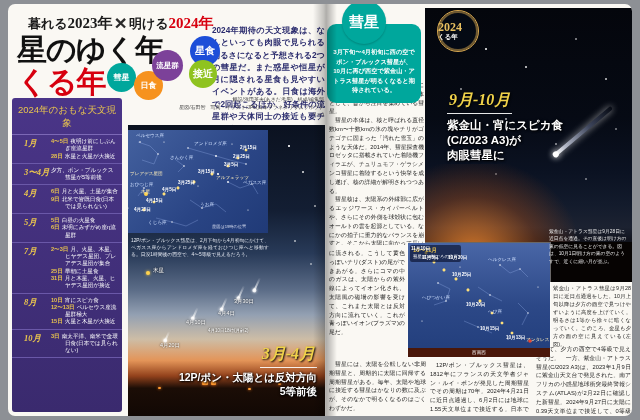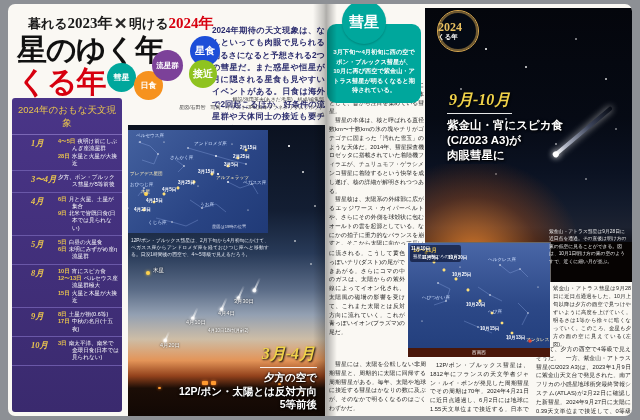--- a/index.html
+++ b/index.html
@@ -17,21 +17,21 @@
   .ky.red{color:#d7000f;}
   .title1{position:absolute;left:9px;top:26px;font-size:30px;font-weight:900;color:#111;letter-spacing:-1px;}
   .title2{position:absolute;left:9px;top:58px;font-size:30px;font-weight:900;color:#d7000f;letter-spacing:-1px;}
   .badge{position:absolute;border-radius:50%;display:flex;align-items:center;justify-content:center;color:#fff;font-weight:bold;font-size:8px;z-index:2;}
   .intro{position:absolute;left:204px;top:21px;width:113px;margin:0;font-size:8.2px;line-height:1.5;font-weight:bold;color:#2b2c6e;text-align:justify;}
   .credits{position:absolute;left:170px;top:92px;width:146px;font-size:5px;color:#444;text-align:right;line-height:1.5;}
 
   
   .events{position:absolute;left:4px;top:94px;width:110px;height:314px;background:linear-gradient(180deg,#4a3588,#3a2a6e);border-radius:3px;overflow:hidden;padding:0;box-sizing:border-box;}
   .ev-title{color:#e9c44e;font-weight:normal;font-size:9.5px;padding:6px 5px 4px;border-bottom:1px solid #7c68b6;text-align:center;}
-  .ev-row{display:flex;border-bottom:1px solid #6a58a8;padding:3px 3px 3px 19px;}
+  .ev-row{display:flex;border-bottom:1px solid #6a58a8;padding:3px 3px 3px 12px;}
   .ev-m{width:27px;flex:none;color:#e9c44e;font-family:"Liberation Serif",serif;font-style:italic;font-weight:bold;font-size:8.5px;}
   .ev-items{flex:1;}
   .ev-line{font-size:5.6px;line-height:1.3;color:#fff;text-indent:-14px;padding-left:14px;}
   .ev-d{color:#e9c44e;font-weight:bold;margin-right:2px;}
 
   
   .photo1{position:absolute;left:120px;top:106px;width:197px;height:306px;background:linear-gradient(180deg,#0b1220 0%,#131e33 28%,#283a58 42%,#5c6d88 54%,#93a0b2 62%,#cdbda6 70%,#e39458 77%,#93421c 82%,#1b0d06 86%,#0c0503 100%);overflow:hidden;margin-top:15px;}
   .chart1{position:absolute;left:0;top:5px;width:140px;height:103px;background:linear-gradient(135deg,#44619f,#2a4585 60%,#203a77);overflow:hidden;}
   .cap1{position:absolute;left:3px;top:112px;width:138px;margin:0;font-size:4.8px;line-height:1.5;color:#e8ecf4;text-align:justify;}
   .pl{position:absolute;white-space:nowrap;}
@@ -127,32 +127,33 @@
               </div>
             </div>
             <div class="ev-row">
               <div class="ev-m">5月</div>
               <div class="ev-items">
                 <div class="ev-line"><span class="ev-d">5日</span><span class="ev-t">白昼の火星食</span></div>
                 <div class="ev-line"><span class="ev-d">6日</span><span class="ev-t">未明にみずがめ座η流星群</span></div>
               </div>
             </div>
             <div class="ev-row">
+              <div class="ev-m">7月</div>
+              <div class="ev-items">
+                <div class="ev-line"><span class="ev-d">2〜3日</span><span class="ev-t">月、火星、木星、ヒヤデス星団、プレアデス星団が集合</span></div>
+                <div class="ev-line"><span class="ev-d">25日</span><span class="ev-t">早朝に土星食</span></div>
+                <div class="ev-line"><span class="ev-d">31日</span><span class="ev-t">月と木星、火星、ヒヤデス星団が接近</span></div>
+              </div>
+            </div>
+            <div class="ev-row">
               <div class="ev-m">8月</div>
               <div class="ev-items">
                 <div class="ev-line"><span class="ev-d">10日</span><span class="ev-t">宵にスピカ食</span></div>
                 <div class="ev-line"><span class="ev-d">12〜13日</span><span class="ev-t">ペルセウス座流星群極大</span></div>
                 <div class="ev-line"><span class="ev-d">15日</span><span class="ev-t">火星と木星が大接近</span></div>
-              </div>
-            </div>
-            <div class="ev-row">
-              <div class="ev-m">9月</div>
-              <div class="ev-items">
-                <div class="ev-line"><span class="ev-d">8日</span><span class="ev-t">土星が衝(0.6等)</span></div>
-                <div class="ev-line"><span class="ev-d">17日</span><span class="ev-t">中秋の名月(十五夜)</span></div>
               </div>
             </div>
             <div class="ev-row">
               <div class="ev-m">10月</div>
               <div class="ev-items">
                 <div class="ev-line"><span class="ev-d">3日</span><span class="ev-t">南太平洋、南米で金環日食(日本では見られない)</span></div>
               </div>
             </div>
           </div>
       </aside>
@@ -224,21 +225,20 @@
             <span class="pl wlab" style="left: 106px; top: 173px;">3月30日</span>
             <span class="pl wlab" style="left: 90px; top: 185px;">4月4日</span>
             <span class="pl wlab" style="left: 58px; top: 194px;">4月10日</span>
             <span class="pl wlab small" style="left: 80px; top: 203px;">4月10日18時(月齢2)</span>
             <span class="pl wlab" style="left: 32px; top: 217px;">4月20日</span>
           </div>
 
         <div class="p1-head">
           <span class="period">3月-4月</span>
           <div class="p1-lines">
-            <div>夕方の空で</div>
             <div>12P/ポン・太陽とは反対方向</div>
             <div>5等前後</div>
           </div>
         </div>
       </div>
     </div>
 
     <div class="page-r">
 
       <div class="photo2">

